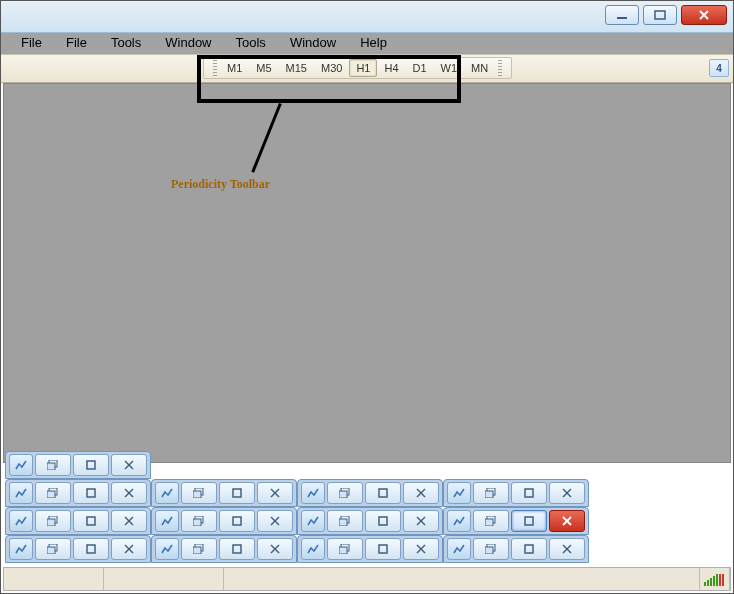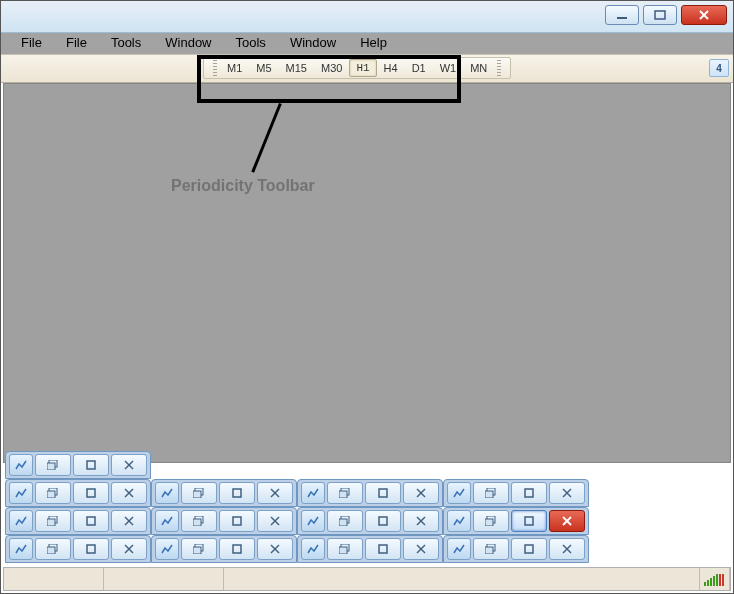--- a/index.html
+++ b/index.html
@@ -59,21 +59,21 @@
     border-radius:2px;
     padding:0 8px;
   }
   .grip { width:4px; height:16px; margin:0 3px 0 1px;
     background:repeating-linear-gradient(180deg,#a9a393 0 1px, transparent 1px 3px);}
   .pbtn {
     font-size:11px; padding:2px 6px; margin:0 0px;
     border:1px solid transparent; border-radius:2px;
     cursor:default; color:#333;
   }
-  .pbtn.pressed { border-color:#b1a88d; background:#f3eedc; box-shadow:inset 0 0 2px #c9bd97;font-family:Liberation Mono, monospace;}
+  .pbtn.pressed { border-color:#b1a88d; background:#f3eedc; box-shadow:inset 0 0 2px #c9bd97;}
   .endgrip { width:4px; height:16px; margin:0 1px 0 3px;
     background:repeating-linear-gradient(180deg,#a9a393 0 1px, transparent 1px 3px);}
   .rightgadget {
     position:absolute; right:4px; top:4px; width:20px; height:18px;
     border:1px solid #8fb4d8; background:linear-gradient(#eaf4ff,#cde3f7);
     border-radius:2px; font-size:10px; color:#33557b;
     display:flex; align-items:center; justify-content:center; font-weight:bold;
   }
   
   .chartarea {
@@ -94,22 +94,23 @@
     left:278px; top:102px;
     width:3px; height:74px;
     background:#000;
     transform-origin: top left;
     transform: rotate(22deg);
     pointer-events:none;
   }
   .annot-label {
     position:absolute;
     left:170px; top:176px;
-    font-size:16px; font-weight:bold; color:#737373;
+    font-size:12px; font-weight:bold; color:#a16207;
     pointer-events:none;
+    font-family:Liberation Serif, serif;
   }
   
   .minipanels {
     position:absolute;
     left:4px; right:4px; bottom:30px;
     display:flex; flex-direction:column; gap:0;
   }
   .minirow { display:flex; gap:0; }
   .minigroup {
     display:flex; gap:0;

